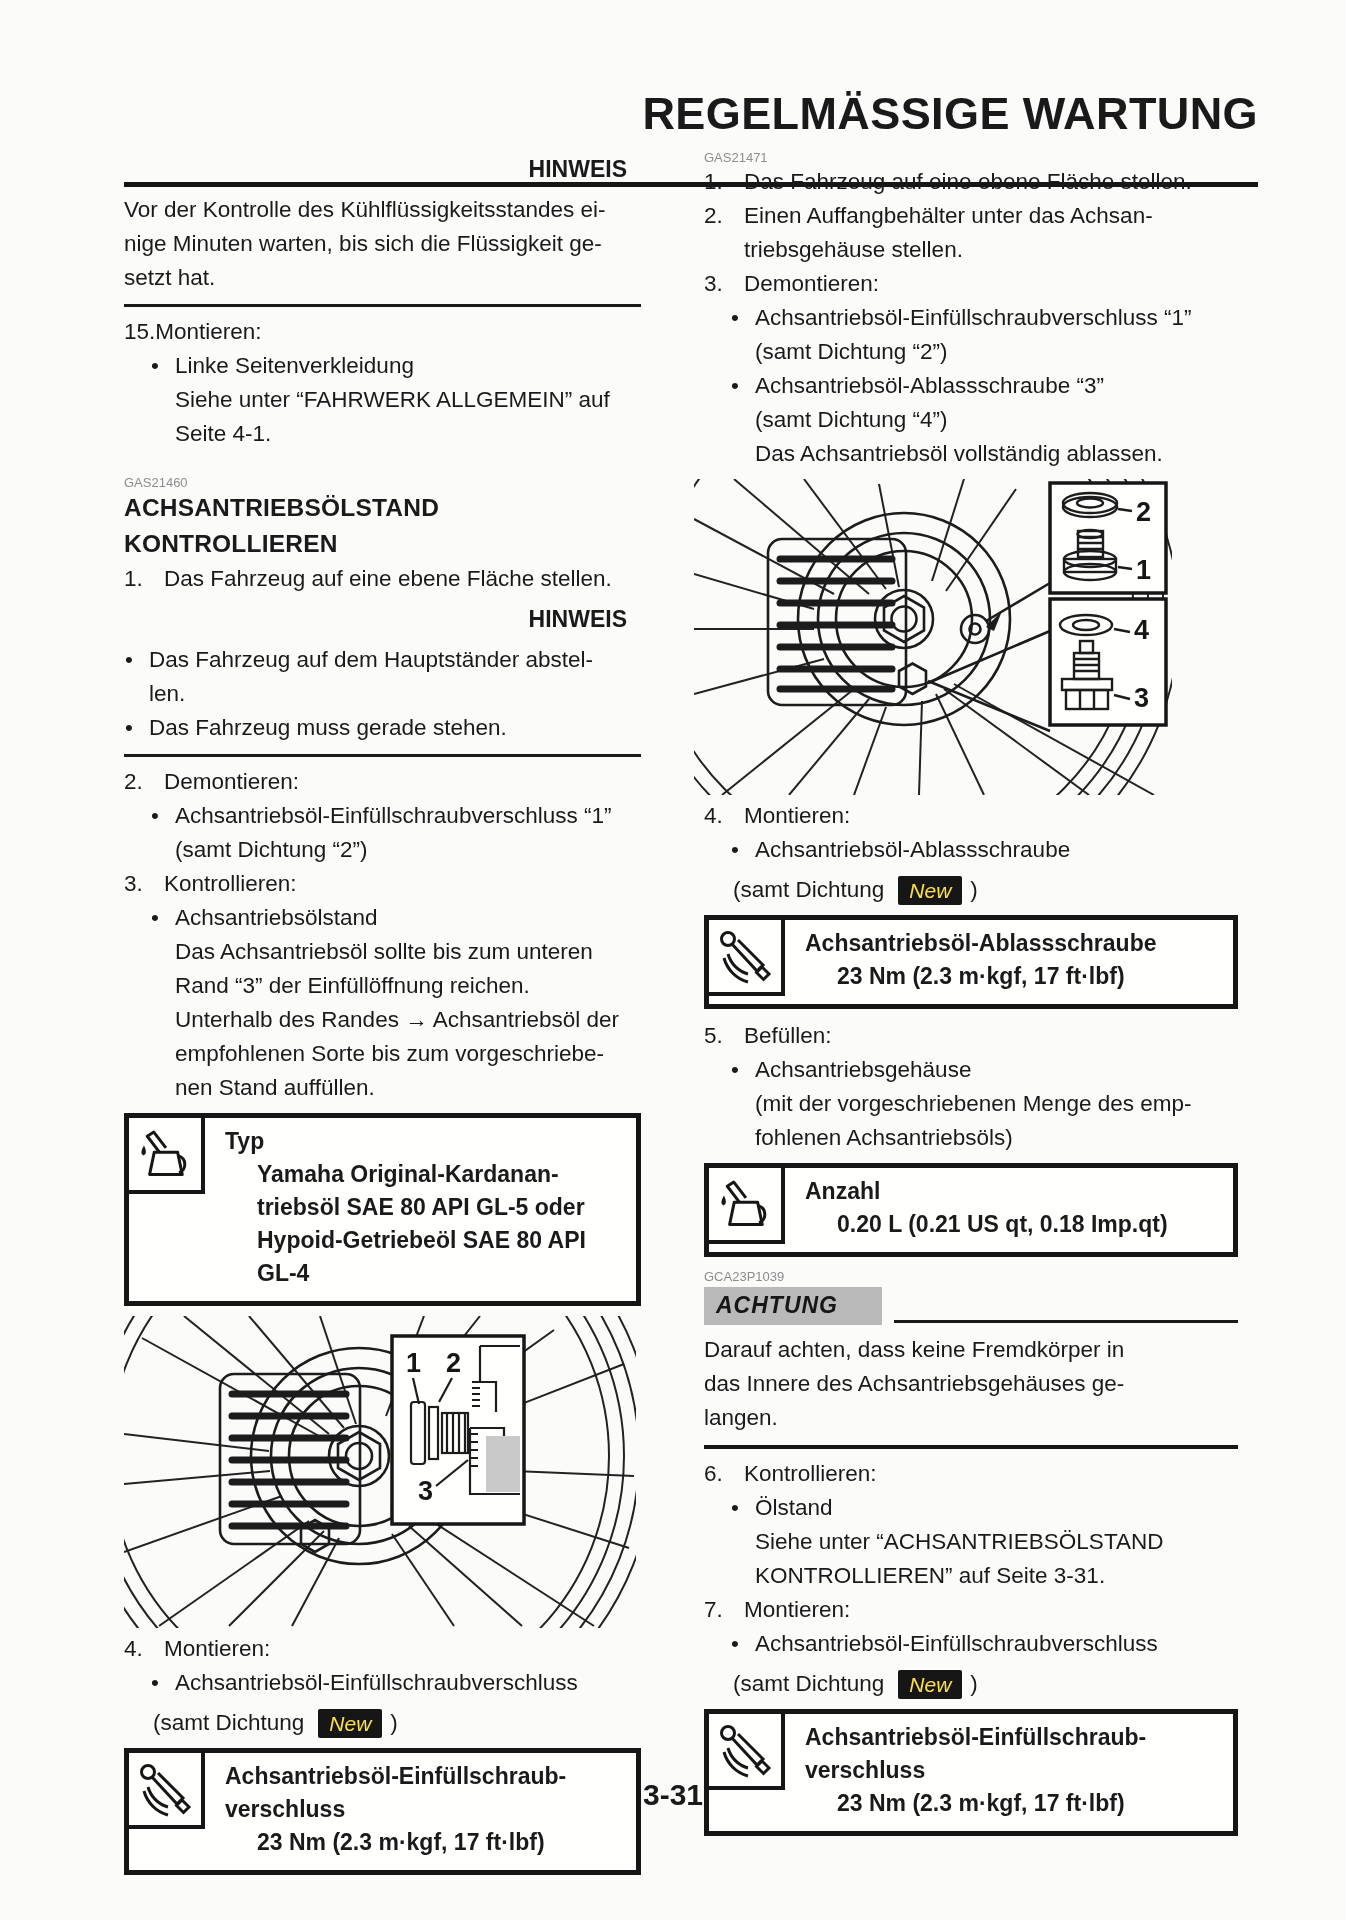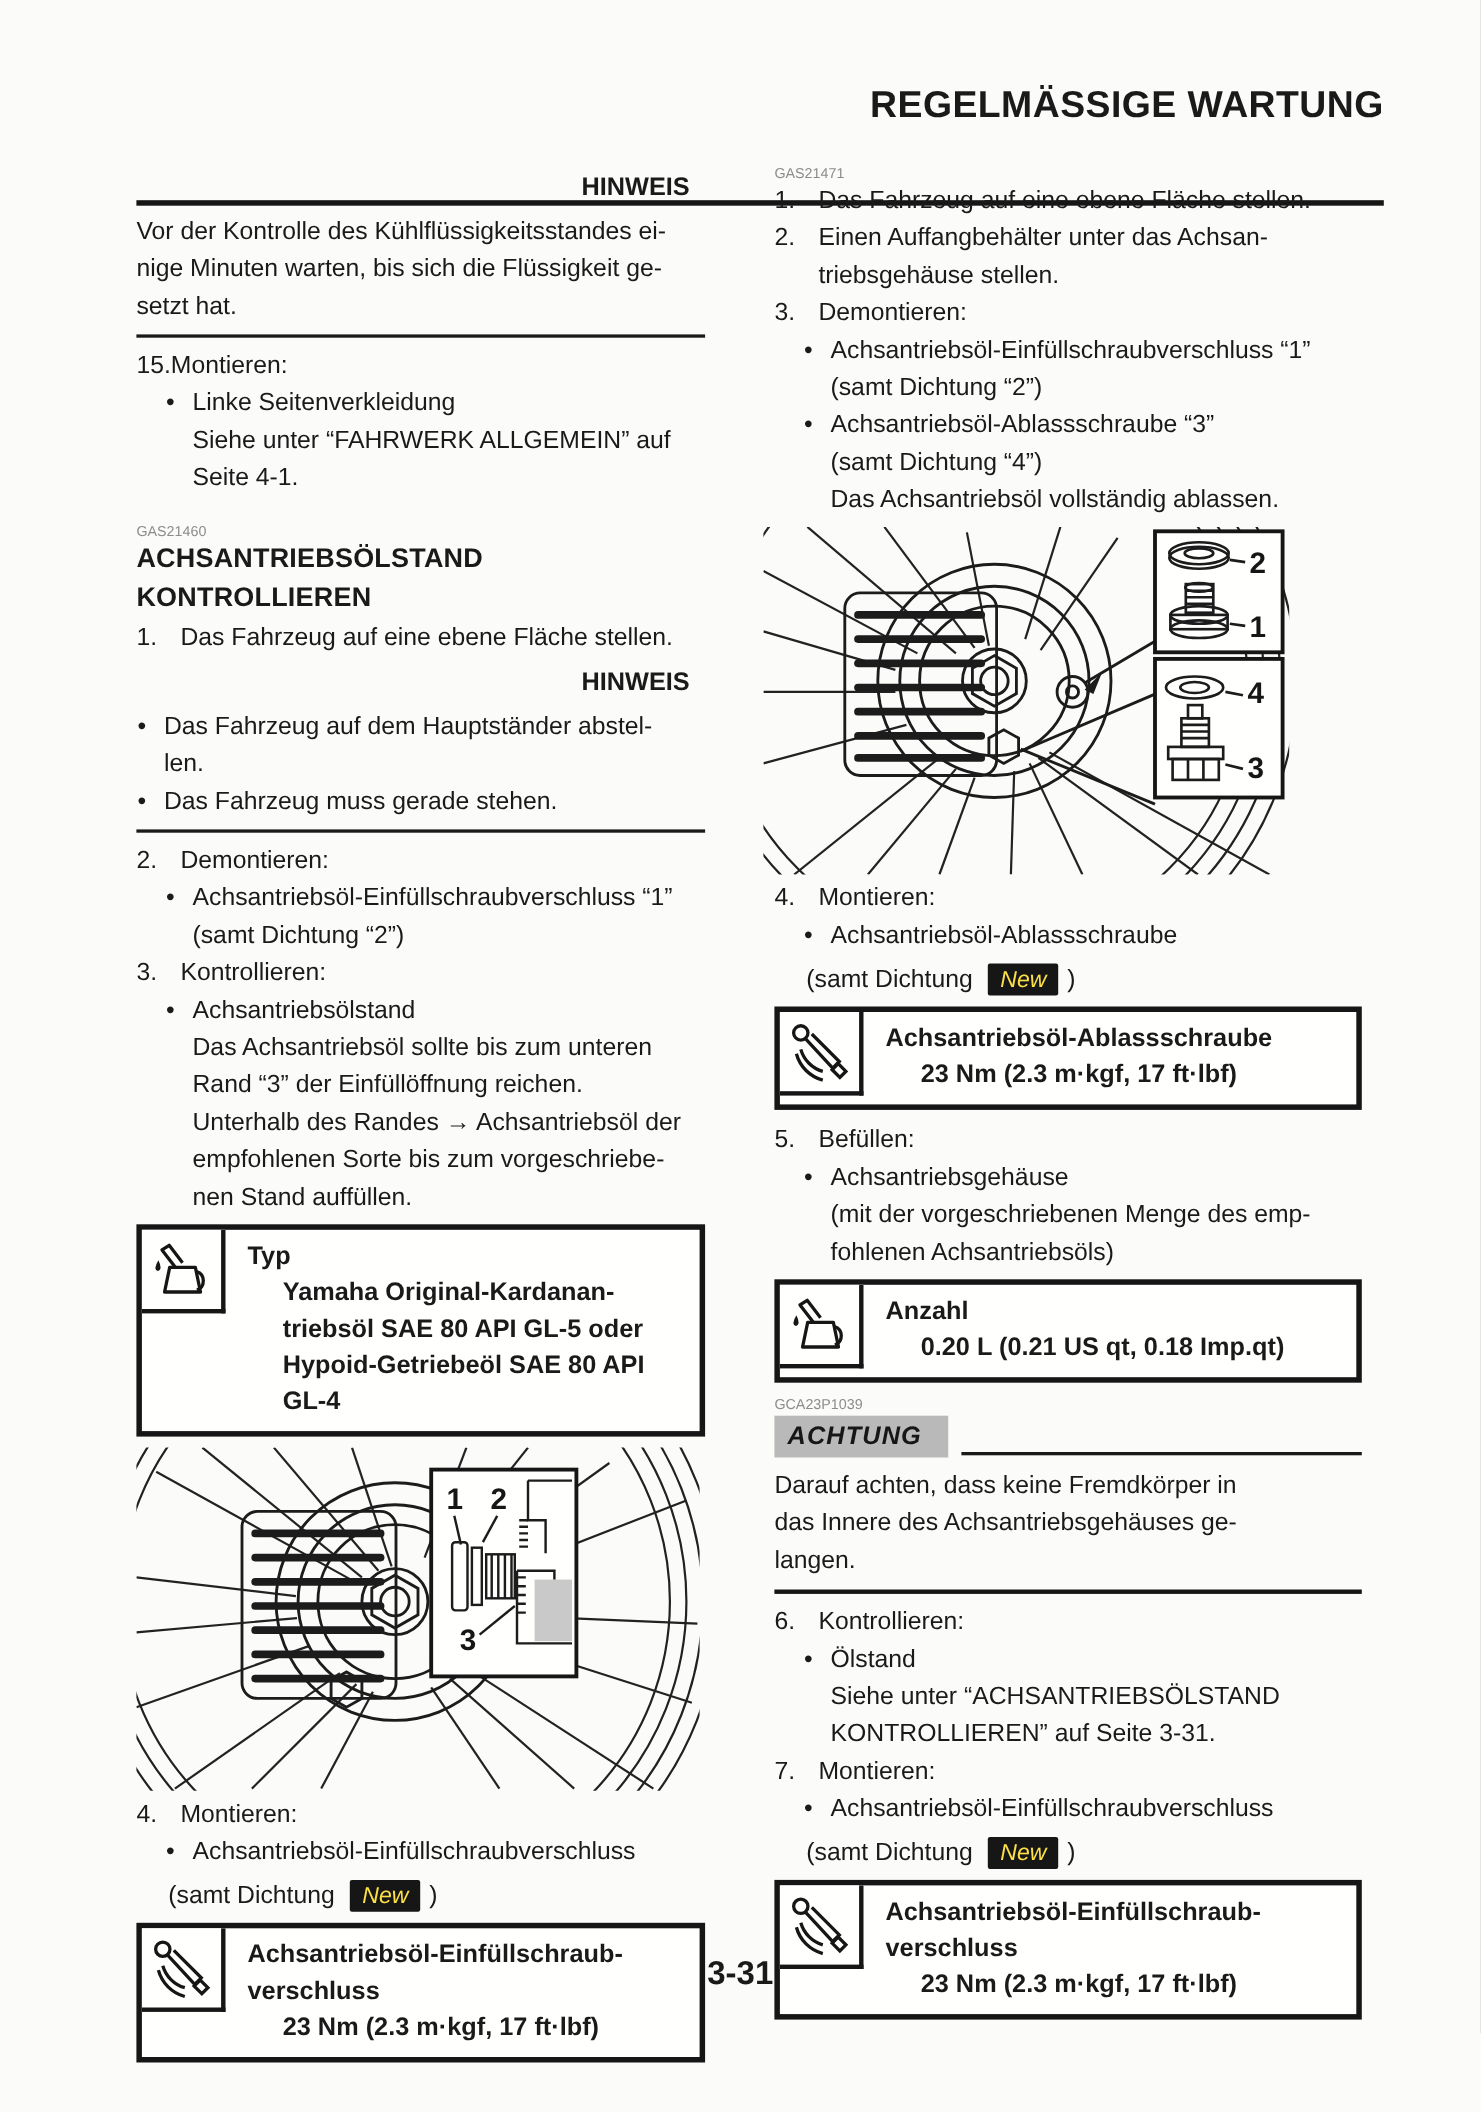--- a/index.html
+++ b/index.html
@@ -4,22 +4,22 @@
 <style>
   * { box-sizing: border-box; }
   html, body { margin: 0; padding: 0; background: #cfcfcf; }
   .page {
     position: relative; width: 1346px; height: 1920px;
     background: #fbfbfa; overflow: hidden;
     font-family: "Liberation Sans", "DejaVu Sans", sans-serif;
     color: #1a1a1a;
   }
   .header-title {
-    position: absolute; top: 76px; right: 88px;
-    font-size: 34px; font-weight: 700; letter-spacing: .4px;
+    position: absolute; top: 88px; right: 88px;
+    font-size: 45px; font-weight: 700; letter-spacing: .4px;
   }
   .header-rule { position: absolute; left: 124px; right: 88px; top: 182px; height: 5px; background: #161616; }
 
   .col { position: absolute; font-size: 22.5px; line-height: 34px; }
   .col-left  { left: 124px; top: 146px; width: 517px; }
   .col-right { left: 704px; top: 144px; width: 534px; }
 
   .pre { white-space: pre-line; }
 
   .note-head { display: flex; align-items: flex-end; margin-top: 8px; flex-direction: column; }
@@ -52,21 +52,21 @@
     width: 76px; height: 76px; flex: 0 0 76px;
     border-right: 4px solid #161616; border-bottom: 4px solid #161616;
     display: flex; align-items: center; justify-content: center; background: #fffffe;
   }
   .spec-text { padding: 7px 8px 11px 20px; font-weight: 700; font-size: 23px; line-height: 33px; }
   .spec-value { margin-left: 32px; white-space: pre-line; }
 
   .caution-head { display: flex; align-items: flex-end; margin-top: 3px; }
   .caution-badge {
     background: #b9b9b9; font-style: italic; font-weight: 700; font-size: 23px;
-    padding: 1px 24px 3px 12px; letter-spacing: 1px; color: #161616;
+    padding: 1px 44px 3px 12px; letter-spacing: 1px; color: #161616;
   }
   .caution-line { flex: 1; border-bottom: 3px solid #1a1a1a; margin: 0 0 2px 12px; }
   .caution-text { font-weight: 400; white-space: pre-line; margin-top: 8px; }
   .rule-heavy { height: 4px; background: #161616; margin: 10px 0 8px; }
 
   .illustration { margin: 8px 0 4px; }
   .illustration svg { display: block; }
   .callout { font-size: 27px; font-weight: 700; fill: #161616; font-family: "Liberation Sans", sans-serif; }
 
   .footer { position: absolute; left: 0; right: 0; top: 1778px; text-align: center; font-size: 30px; font-weight: 700; }

